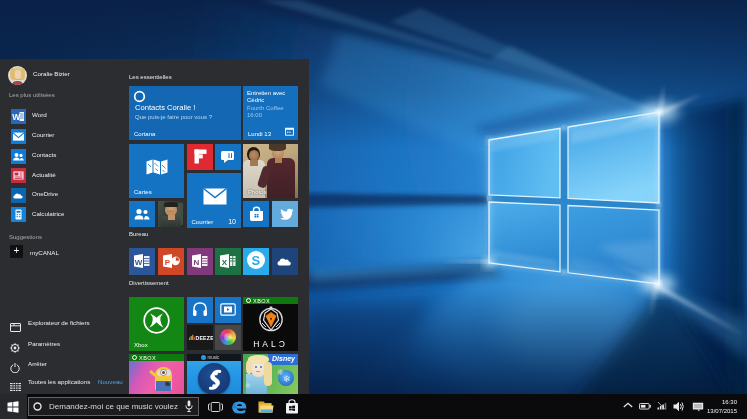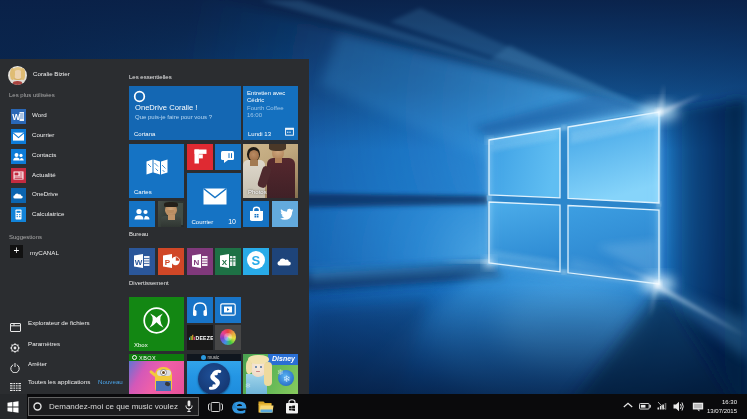--- a/index.html
+++ b/index.html
@@ -297,21 +297,21 @@
 </div>
 <div class="botname" style="top:318.5px">Toutes les applications</div>
 <div class="abs" style="left:98px;top:318.5px;font-size:6.2px;color:#4aa3e8">Nouveau</div>
 
 <div class="slabel" style="left:129px;top:14.5px">Les essentielles</div>
 
 <div class="tile" style="left:129px;top:27px;width:112px;height:54px;background:#1467b3">
 <svg class="abs" style="left:4px;top:4px" width="13" height="13" viewBox="0 0 13 13">
           <circle cx="6.5" cy="6.5" r="4.8" fill="none" stroke="#fff" stroke-width="1.7"></circle>
         </svg>
-<div class="abs" style="left:6px;top:17px;font-size:7.6px;color:#fff">OneDrive Coralie !</div>
+<div class="abs" style="left:6px;top:17px;font-size:7.6px;color:#fff">Contacts Coralie !</div>
 <div class="abs" style="left:6px;top:27.5px;font-size:6px;color:#b9d8f2">Que puis-je faire pour vous ?</div>
 <div class="tlabel">Cortana</div>
 </div>
 
 <div class="tile" style="left:243px;top:27px;width:55px;height:54px;background:#1470bf">
 <div class="abs" style="left:4px;top:3.5px;font-size:6px;color:#fff;line-height:7px">Entretien avec<br>Cédric</div>
 <div class="abs" style="left:4px;top:19px;font-size:6px;color:#9cc5e8;line-height:7px">Fourth Coffee<br>16:00</div>
 <div class="tlabel">Lundi 13</div>
 <svg class="abs" style="right:4px;bottom:4px" width="9" height="9" viewBox="0 0 9 9">
           <rect x="0.6" y="1.2" width="7.8" height="7" fill="none" stroke="#fff" stroke-width="0.9"></rect>
@@ -489,20 +489,35 @@
 </div>
 
 <div class="tile" style="left:215px;top:237.5px;width:26px;height:26px;background:#1874c7">
 <svg class="abs" style="left:5px;top:6px" width="16" height="13" viewBox="0 0 16 13">
           <rect x="0.8" y="0.8" width="14.4" height="11.4" rx="1.5" fill="none" stroke="#fff" stroke-width="1.2"></rect>
           <rect x="4" y="3.5" width="8" height="6" fill="#fff"></rect>
           <polygon points="7,5 7,8 9.5,6.5" fill="#1874c7"></polygon>
         </svg>
 </div>
 
+<div class="tile" style="left:243px;top:237.5px;width:55px;height:54.5px;background:#0a0a0a">
+<div class="abs" style="left:0;top:0;width:55px;height:7.5px;background:#0e7a0e"></div>
+<div class="abs" style="left:3px;top:1px;width:5px;height:5px;border-radius:50%;border:1px solid #fff;box-sizing:border-box"></div>
+<div class="abs" style="left:10px;top:1px;font-size:5.5px;color:#fff;letter-spacing:0.5px">XBOX</div>
+<svg class="abs" style="left:14px;top:9px" width="28" height="30" viewBox="0 0 28 30">
+<circle cx="14" cy="13.5" r="11.2" fill="none" stroke="#dcdcdc" stroke-width="1.3"></circle>
+<path d="M14 3 L8 7 L6.5 14 L14 24 L21.5 14 L20 7 Z" fill="#0a0a0a" stroke="#dcdcdc" stroke-width="1.2"></path>
+<path d="M14 6 L8.5 10 L14 21.5 L19.5 10 Z" fill="#ee7d14"></path>
+<path d="M9 10 L14 12.5 L19 10 L14 16.5 Z" fill="#f8901e"></path>
+<path d="M13 12 L15 12 L14 15 Z" fill="#301800"></path>
+<rect x="12.7" y="0.5" width="2.6" height="2.6" fill="#dcdcdc"></rect>
+<path d="M5 17 L9 21 M23 17 L19 21" stroke="#dcdcdc" stroke-width="1"></path>
+</svg>
+<div class="abs" style="left:0;bottom:2.5px;width:55px;text-align:center;font-size:8.5px;color:#fff;letter-spacing:3px">HALƆ</div>
+</div>
 
 <div class="tile" style="left:186.5px;top:265.5px;width:26px;height:25.5px;background:#191919">
 <svg class="abs" style="left:2.5px;top:9.5px" width="6" height="6" viewBox="0 0 6 6">
           <g>
             <rect x="0" y="3.5" width="1.1" height="2.5" fill="#38b6e8"></rect>
             <rect x="1.6" y="2" width="1.1" height="4" fill="#a8d838"></rect>
             <rect x="3.2" y="0.8" width="1.1" height="5.2" fill="#f0a830"></rect>
             <rect x="4.8" y="2.8" width="1.1" height="3.2" fill="#e84878"></rect>
           </g>
         </svg>

